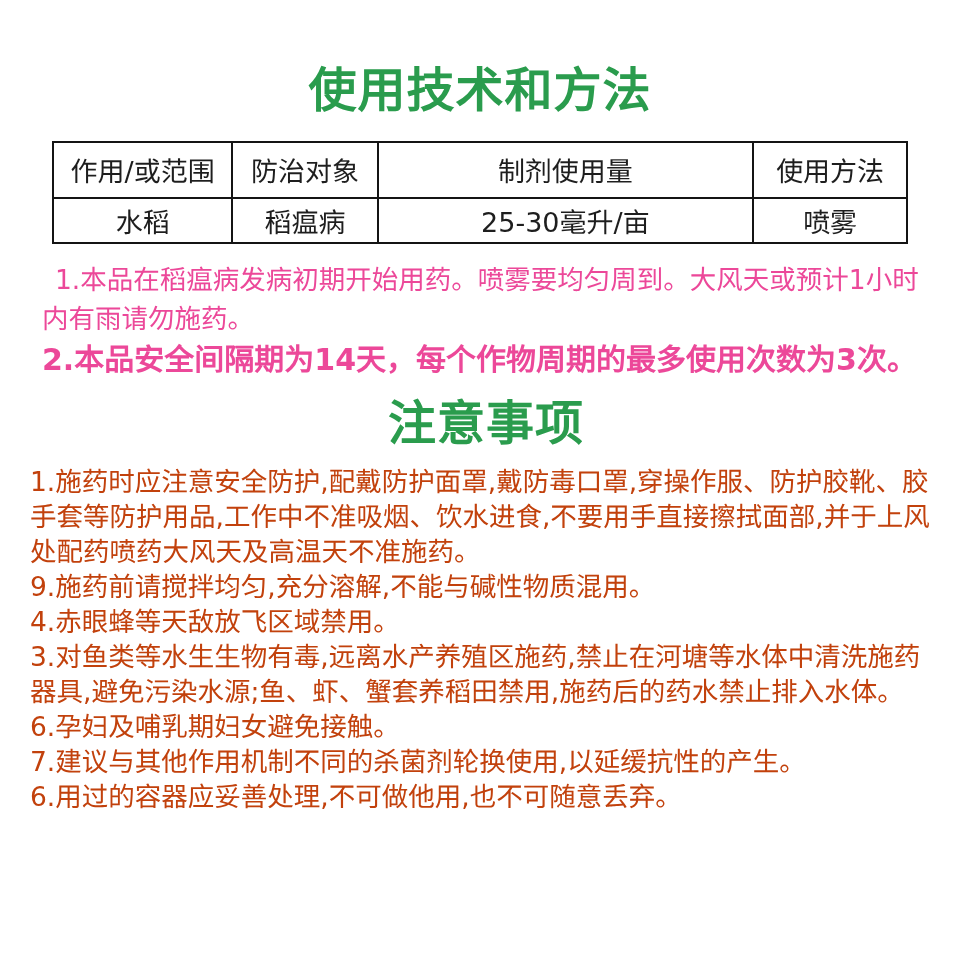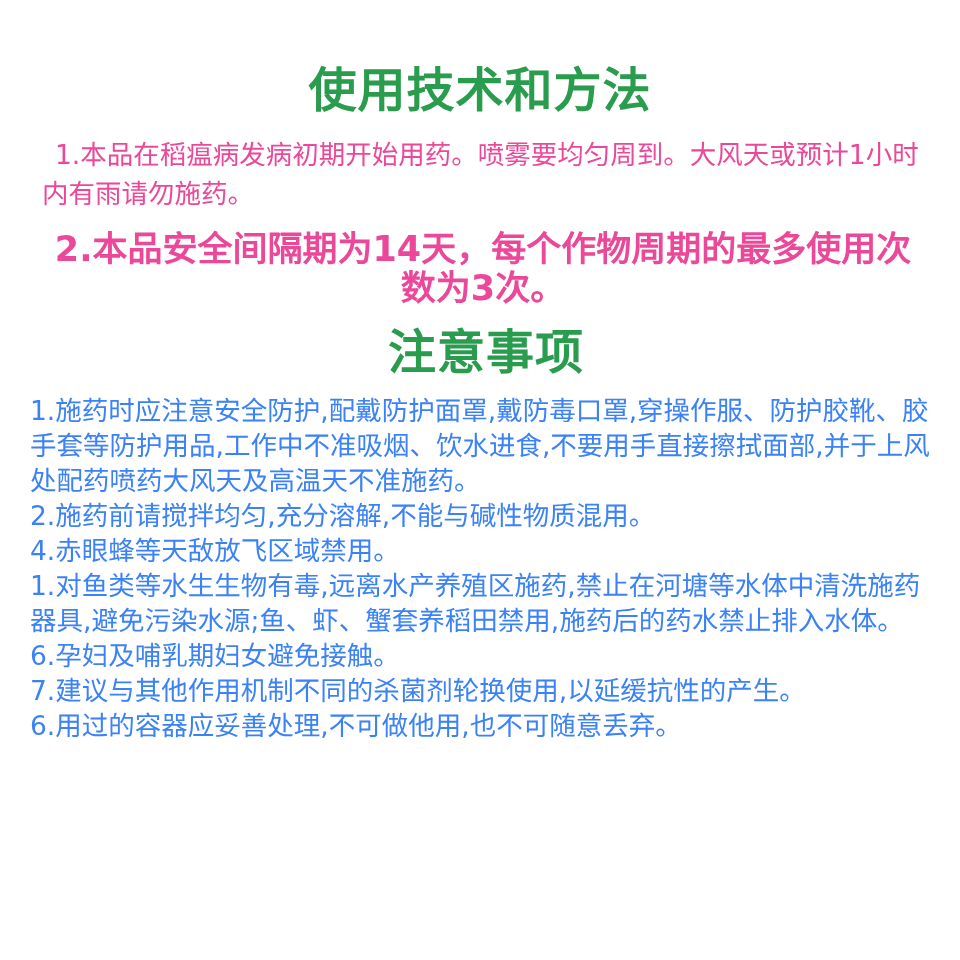--- a/index.html
+++ b/index.html
@@ -50,53 +50,76 @@
   .col-method { width: 18%; }
 
   .usage-notes {
     margin: 16px 36px 0 42px;
     font-size: 26.5px;
     line-height: 39px;
     color: #ec4899;
   }
   .note-regular { margin: 0; text-indent: 13px; }
   .note-bold {
-    margin: 17px 0 0 0;
+    margin: 2px 0 0 0;
     font-weight: 700;
-    font-size: 35px;
+    font-size: 30px;
     text-indent: 0;
-    text-align: center;
   }
 
   .precautions {
     margin: 13px 20px 0 30px;
     font-size: 26.5px;
     line-height: 35px;
-    color: #3b82f6;
+    color: #c2410c;
   }
   .precaution-item { margin: 0; }
 </style>
 </head>
 <body>
 
 <div class="page">
 
   <h1 class="section-title title-usage">使用技术和方法</h1>
 
+  <table class="usage-table">
+    <colgroup>
+      <col class="col-scope">
+      <col class="col-target">
+      <col class="col-dosage">
+      <col class="col-method">
+    </colgroup>
+    <thead>
+      <tr>
+        <th>作用/或范围</th>
+        <th>防治对象</th>
+        <th>制剂使用量</th>
+        <th>使用方法</th>
+      </tr>
+    </thead>
+    <tbody>
+      <tr>
+        <td>水稻</td>
+        <td>稻瘟病</td>
+        <td>25-30毫升/亩</td>
+        <td>喷雾</td>
+      </tr>
+    </tbody>
+  </table>
 
   <div class="usage-notes">
     <p class="note-regular">1.本品在稻瘟病发病初期开始用药。喷雾要均匀周到。大风天或预计1小时内有雨请勿施药。</p>
     <p class="note-bold">2.本品安全间隔期为14天，每个作物周期的最多使用次数为3次。</p>
   </div>
 
   <h1 class="section-title title-precautions">注意事项</h1>
 
   <div class="precautions">
     <p class="precaution-item">1.施药时应注意安全防护,配戴防护面罩,戴防毒口罩,穿操作服、防护胶靴、胶手套等防护用品,工作中不准吸烟、饮水进食,不要用手直接擦拭面部,并于上风处配药喷药大风天及高温天不准施药。</p>
-    <p class="precaution-item">2.施药前请搅拌均匀,充分溶解,不能与碱性物质混用。</p>
+    <p class="precaution-item">9.施药前请搅拌均匀,充分溶解,不能与碱性物质混用。</p>
     <p class="precaution-item">4.赤眼蜂等天敌放飞区域禁用。</p>
-    <p class="precaution-item">1.对鱼类等水生生物有毒,远离水产养殖区施药,禁止在河塘等水体中清洗施药器具,避免污染水源;鱼、虾、蟹套养稻田禁用,施药后的药水禁止排入水体。</p>
+    <p class="precaution-item">3.对鱼类等水生生物有毒,远离水产养殖区施药,禁止在河塘等水体中清洗施药器具,避免污染水源;鱼、虾、蟹套养稻田禁用,施药后的药水禁止排入水体。</p>
     <p class="precaution-item">6.孕妇及哺乳期妇女避免接触。</p>
     <p class="precaution-item">7.建议与其他作用机制不同的杀菌剂轮换使用,以延缓抗性的产生。</p>
     <p class="precaution-item">6.用过的容器应妥善处理,不可做他用,也不可随意丢弃。</p>
   </div>
 
 </div>
 
 </body></html>

